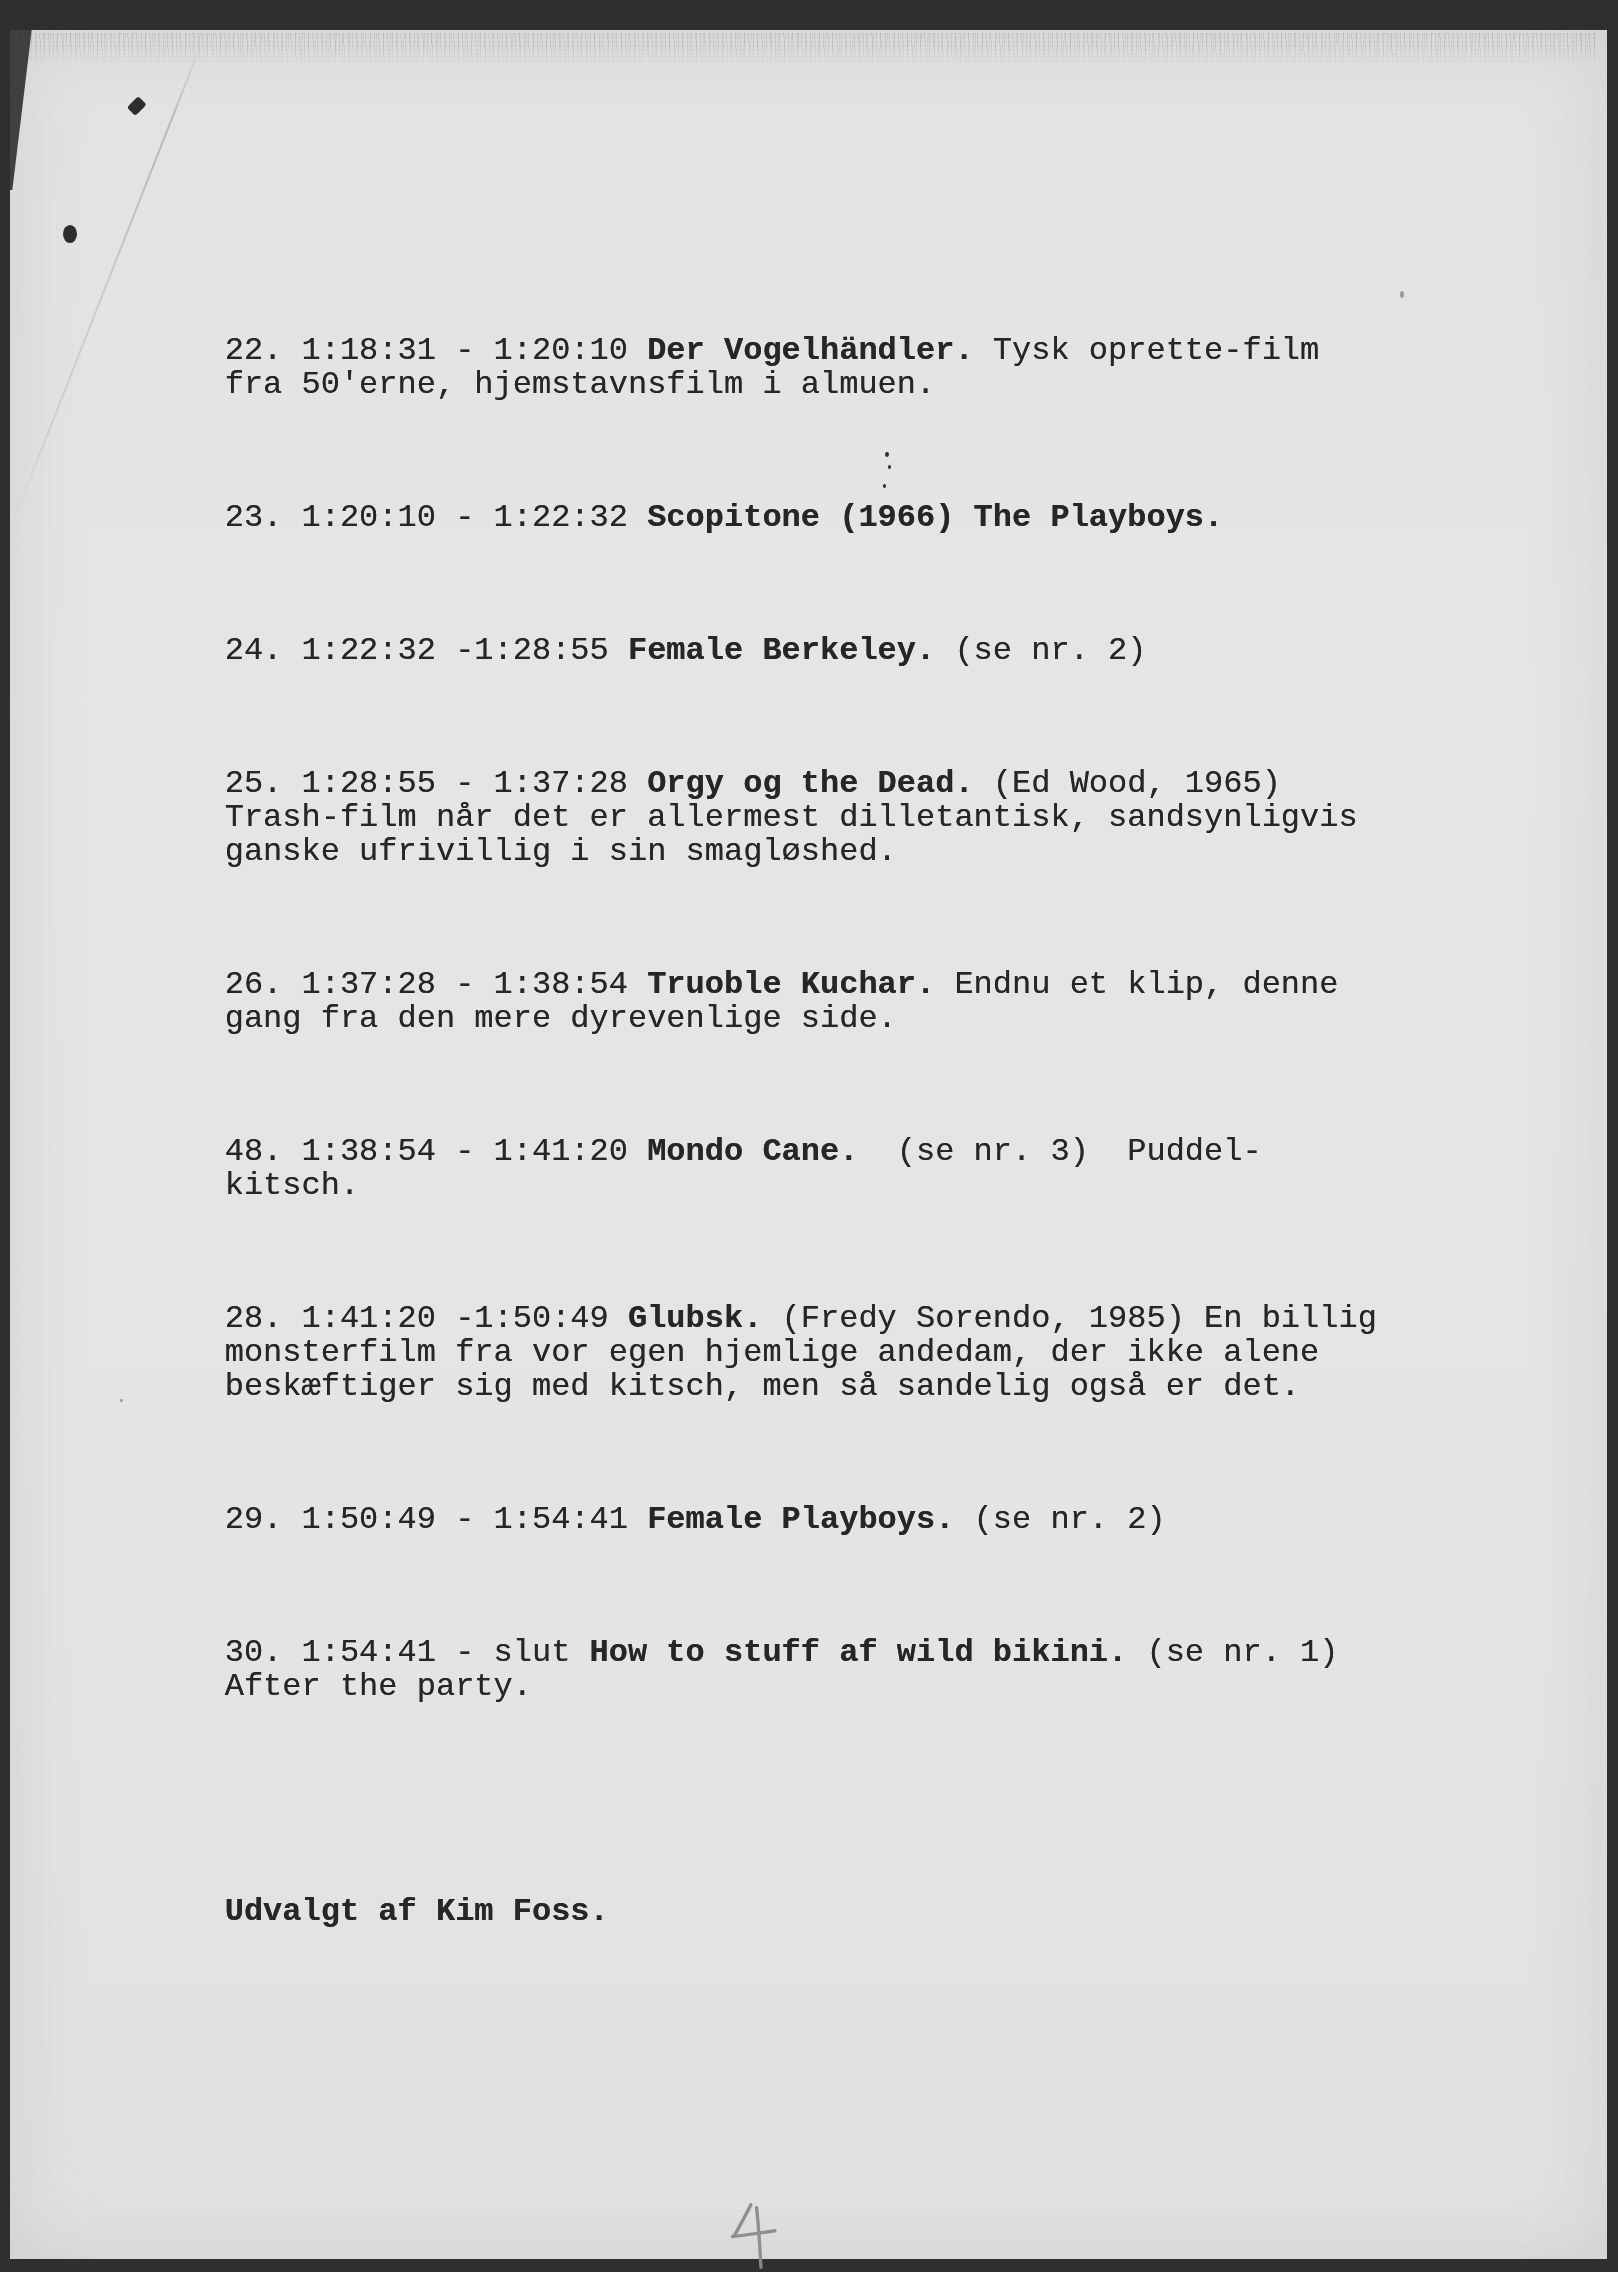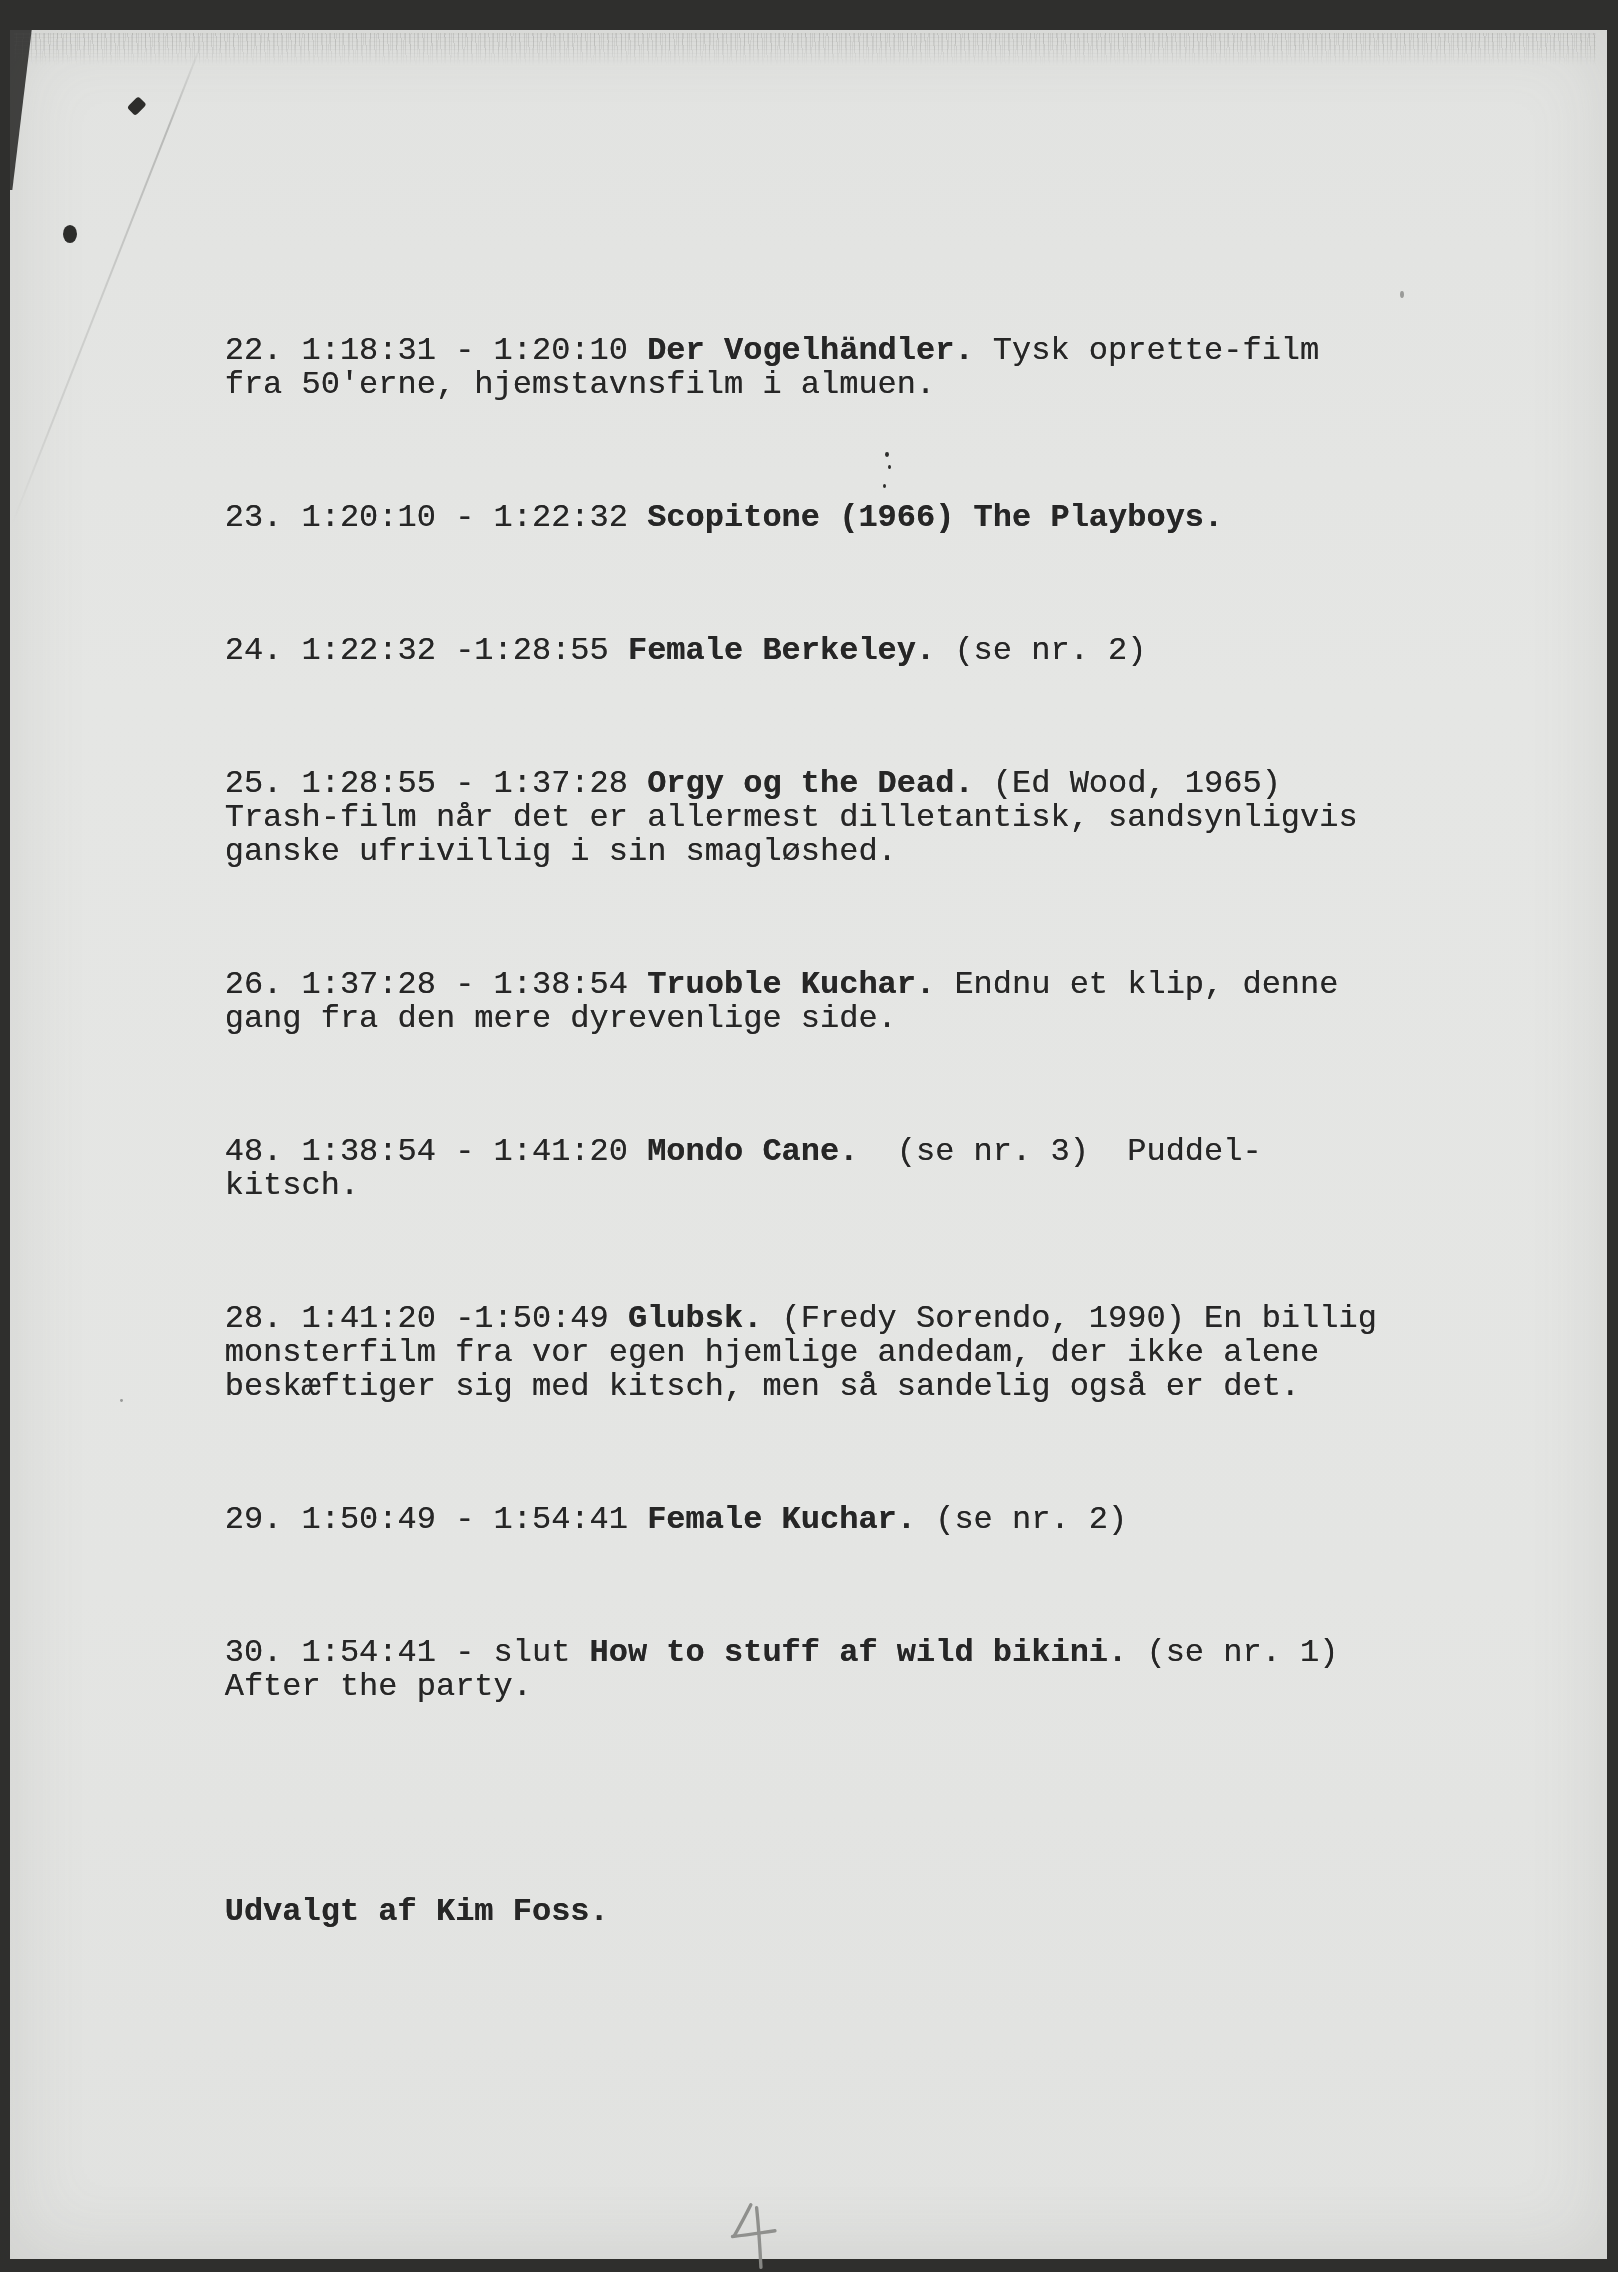--- a/index.html
+++ b/index.html
@@ -98,24 +98,24 @@
 fra 50'erne, hjemstavnsfilm i almuen.</span></p>
     <p class="item"><span class="item-prefix">23. 1:20:10 - 1:22:32 </span><span class="item-title">Scopitone (1966) The Playboys.</span><span class="item-description"></span></p>
     <p class="item"><span class="item-prefix">24. 1:22:32 -1:28:55 </span><span class="item-title">Female Berkeley.</span><span class="item-description"> (se nr. 2)</span></p>
     <p class="item"><span class="item-prefix">25. 1:28:55 - 1:37:28 </span><span class="item-title">Orgy og the Dead.</span><span class="item-description"> (Ed Wood, 1965)
 Trash-film når det er allermest dilletantisk, sandsynligvis
 ganske ufrivillig i sin smagløshed.</span></p>
     <p class="item"><span class="item-prefix">26. 1:37:28 - 1:38:54 </span><span class="item-title">Truoble Kuchar.</span><span class="item-description"> Endnu et klip, denne
 gang fra den mere dyrevenlige side.</span></p>
     <p class="item"><span class="item-prefix">48. 1:38:54 - 1:41:20 </span><span class="item-title">Mondo Cane.</span><span class="item-description">  (se nr. 3)  Puddel-
 kitsch.</span></p>
-    <p class="item"><span class="item-prefix">28. 1:41:20 -1:50:49 </span><span class="item-title">Glubsk.</span><span class="item-description"> (Fredy Sorendo, 1990) En billig
+    <p class="item"><span class="item-prefix">28. 1:41:20 -1:50:49 </span><span class="item-title">Glubsk.</span><span class="item-description"> (Fredy Sorendo, 1985) En billig
 monsterfilm fra vor egen hjemlige andedam, der ikke alene
 beskæftiger sig med kitsch, men så sandelig også er det.</span></p>
-    <p class="item"><span class="item-prefix">29. 1:50:49 - 1:54:41 </span><span class="item-title">Female Kuchar.</span><span class="item-description"> (se nr. 2)</span></p>
+    <p class="item"><span class="item-prefix">29. 1:50:49 - 1:54:41 </span><span class="item-title">Female Playboys.</span><span class="item-description"> (se nr. 2)</span></p>
     <p class="item"><span class="item-prefix">30. 1:54:41 - slut </span><span class="item-title">How to stuff af wild bikini.</span><span class="item-description"> (se nr. 1)
 After the party.</span></p>
     <p class="signature">Udvalgt af Kim Foss.</p>
   </div>
 
   <svg class="pencil-number" width="77" height="77" viewBox="0 0 160 160" aria-label="4">
     <g fill="none" stroke="#8b8c89" stroke-width="7" stroke-linecap="round" opacity="0.95">
       <path d="M 62 14 C 52 34, 38 60, 28 78"></path>
       <path d="M 24 80 C 52 77, 86 72, 112 68"></path>
       <path d="M 74 20 C 78 58, 81 104, 83 144"></path>

